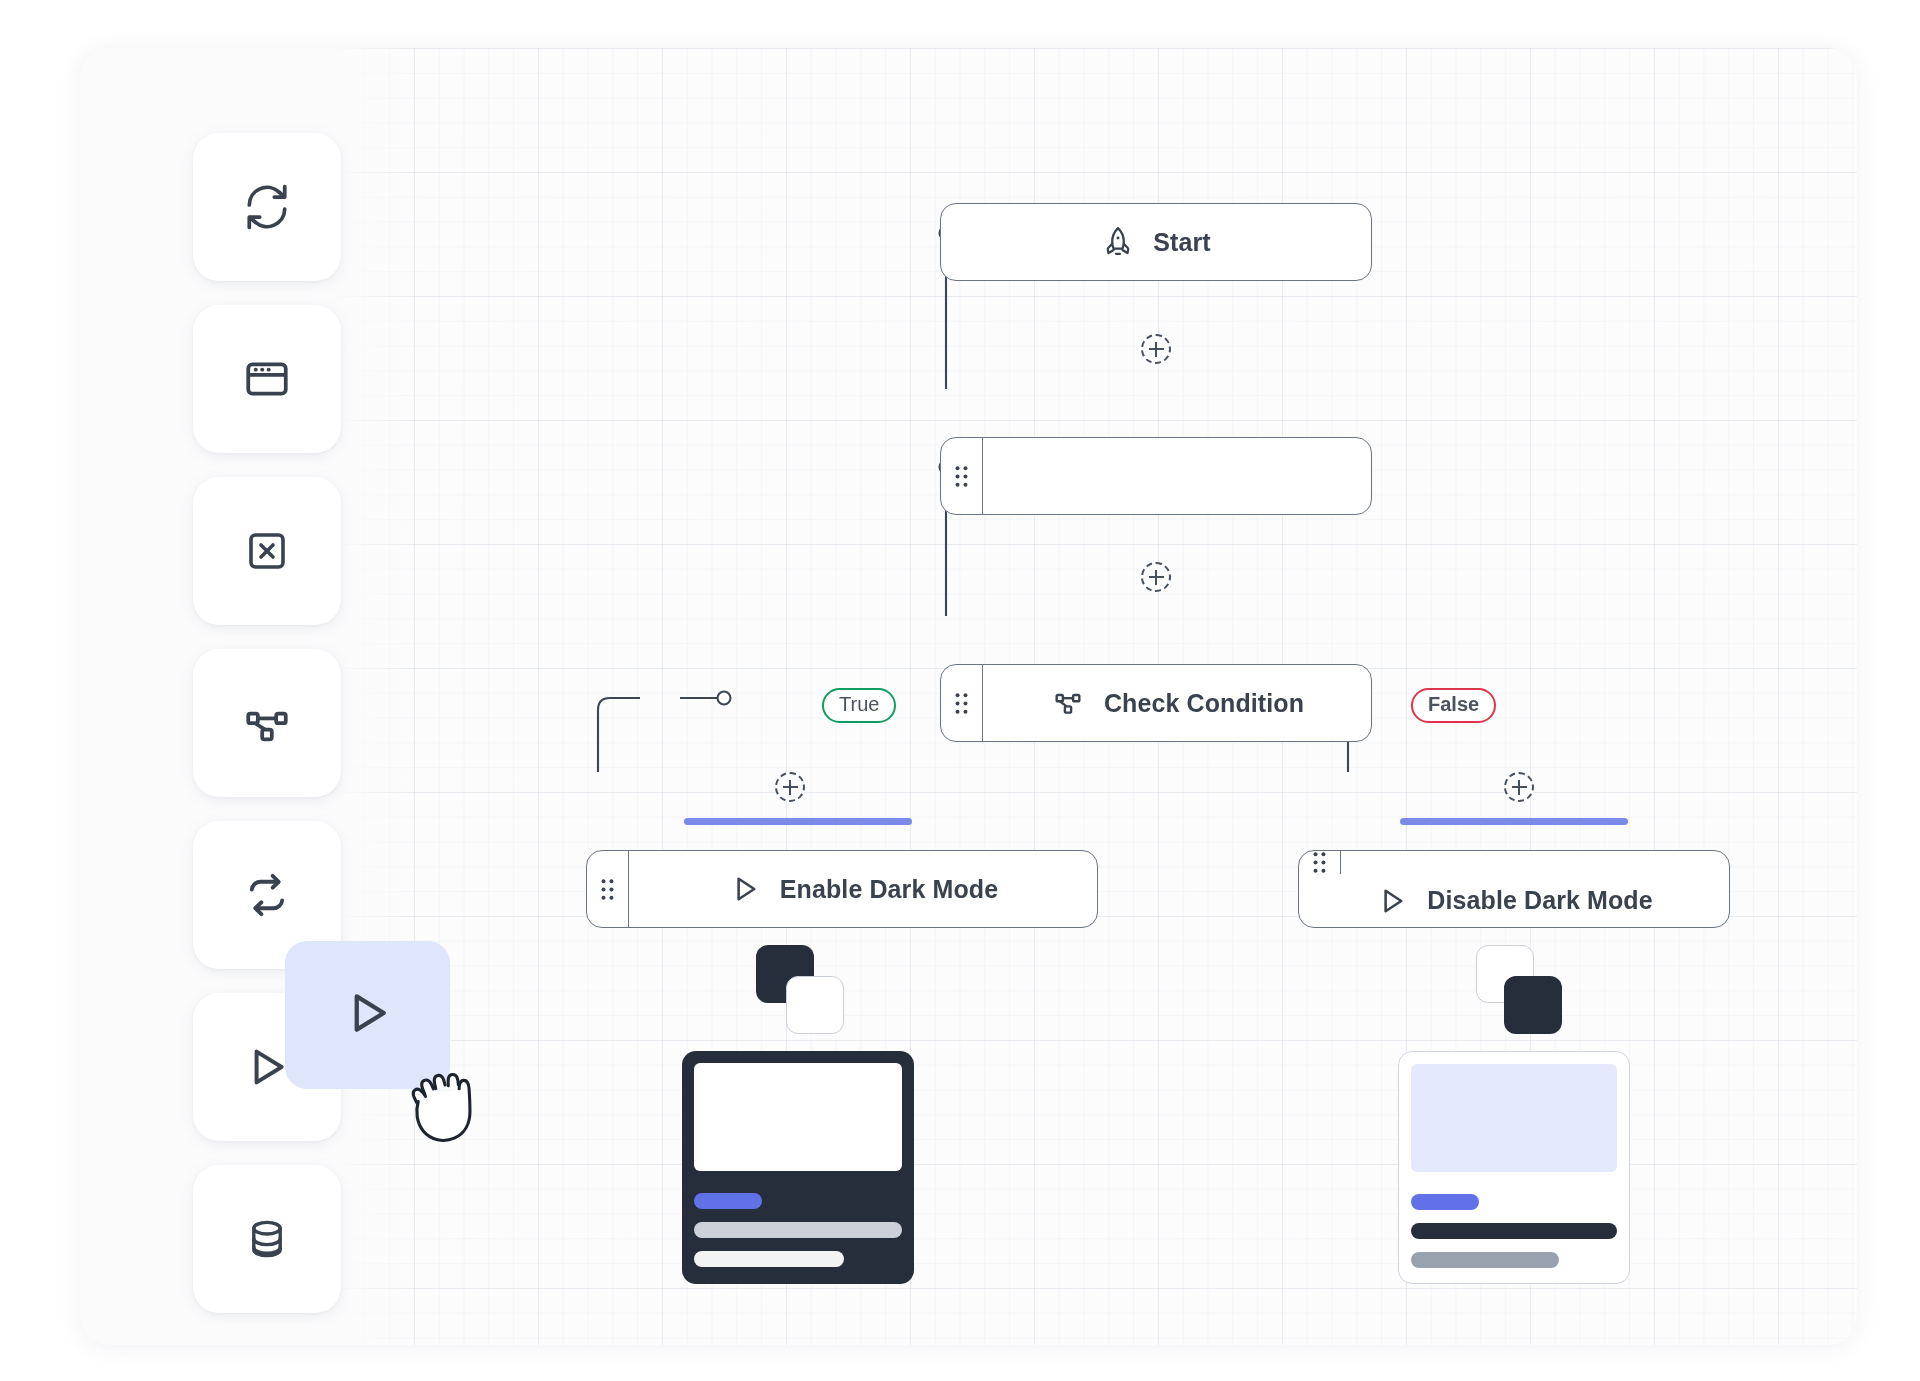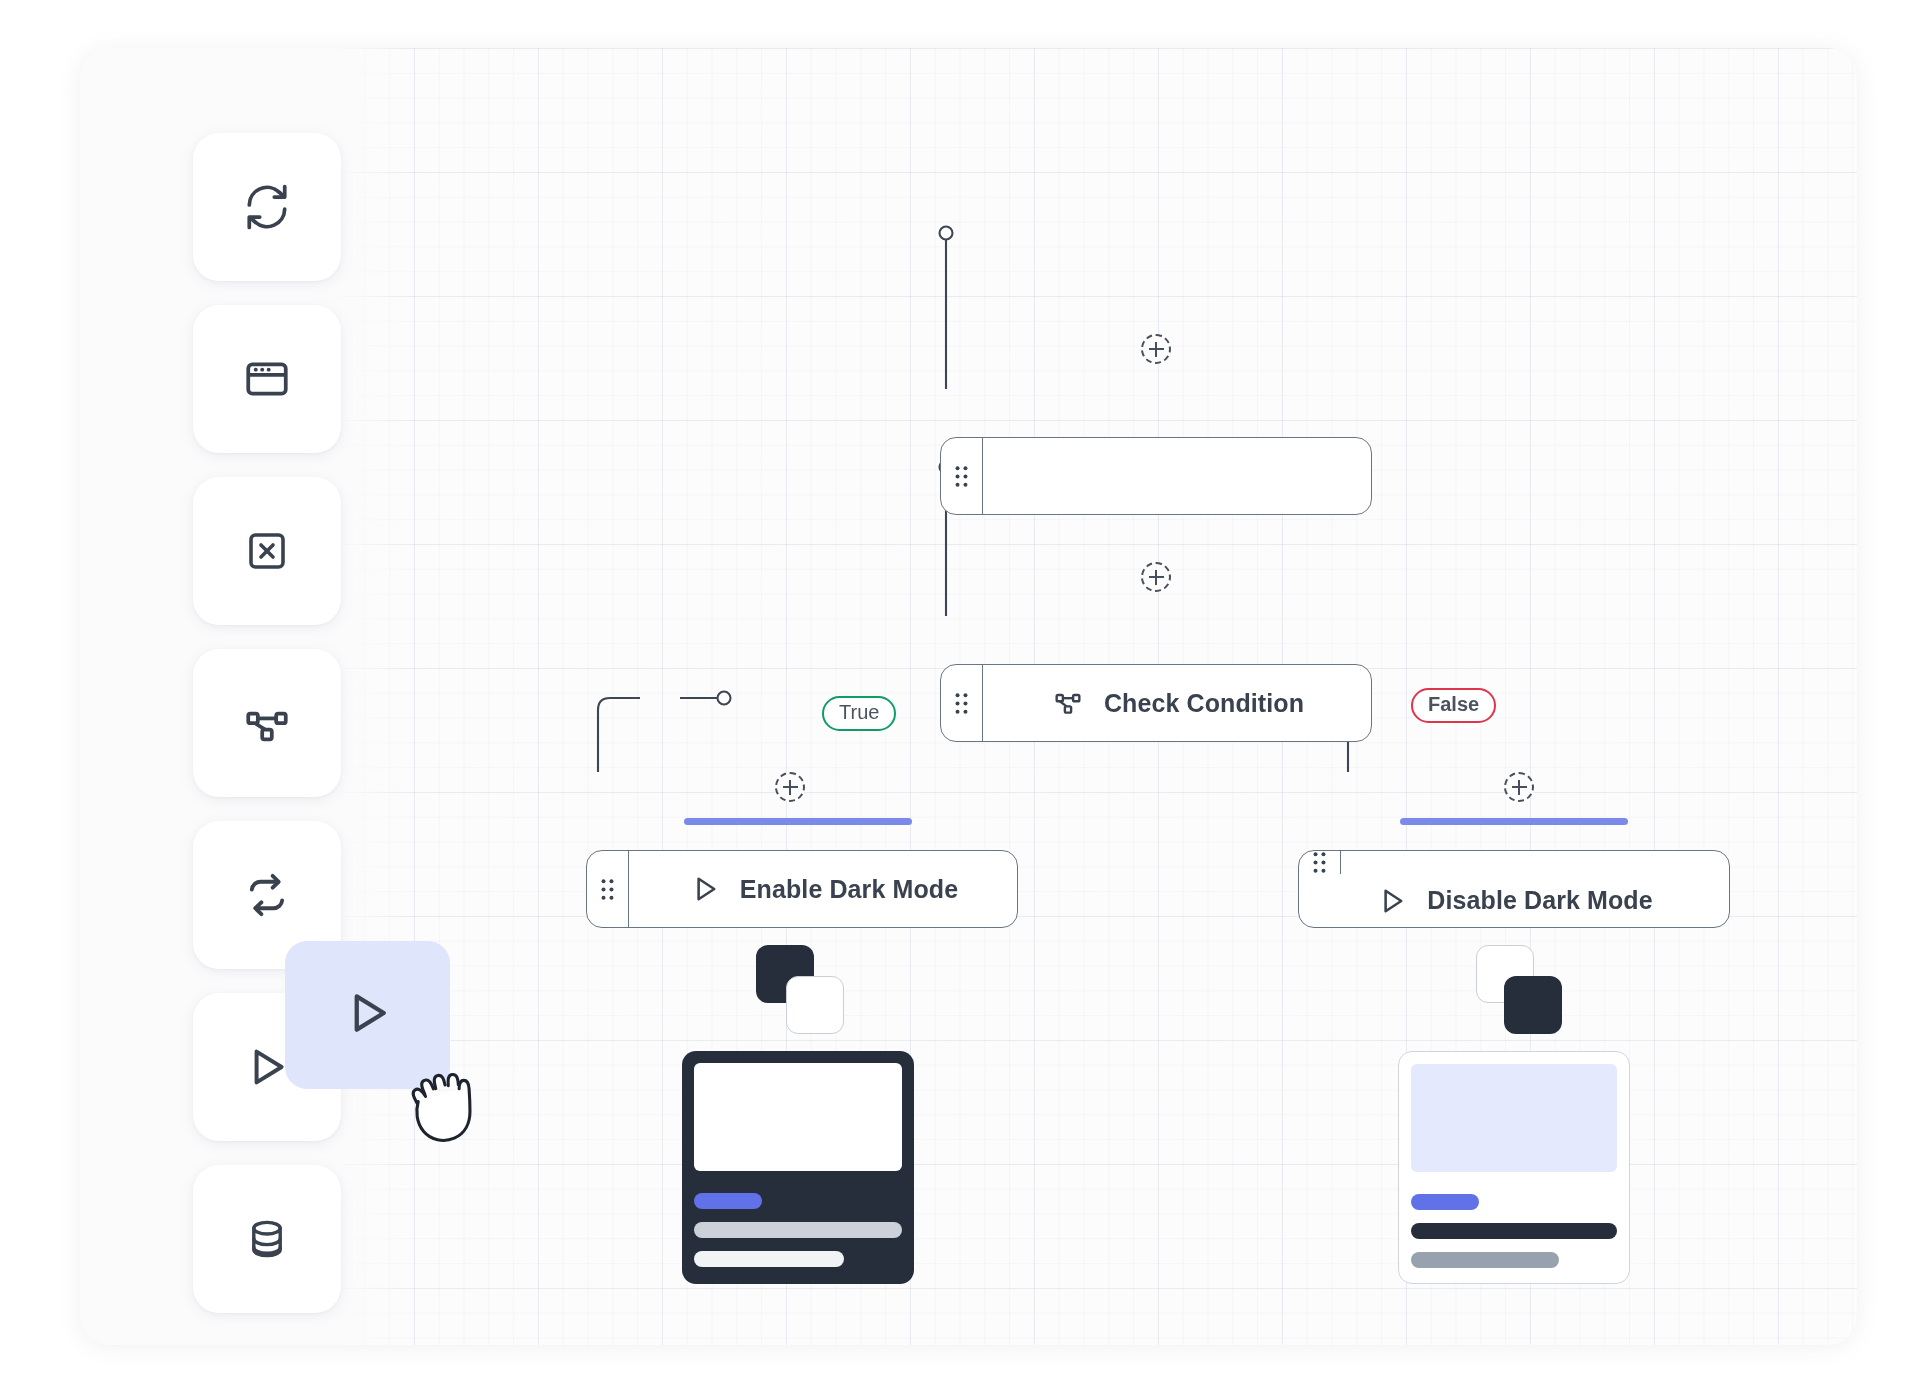--- a/index.html
+++ b/index.html
@@ -105,35 +105,35 @@
     color: #39424e;
     letter-spacing: .1px;
     white-space: nowrap;
   }
   .node-icon { display: flex; align-items: center; }
 
   
   #node-start      { left: 860px; top: 155px;  width: 432px; height: 78px; }
   #node-exec       { left: 860px; top: 389px;  width: 432px; height: 78px; }
   #node-cond       { left: 860px; top: 616px;  width: 432px; height: 78px; }
-  #node-enable     { left: 506px; top: 802px;  width: 432px; height: 78px; }
+  #node-enable     { left: 506px; top: 802px;  width: 512px; height: 78px; }
   #node-disable    { left: 1218px; top: 802px; width: 432px; height: 78px; flex-direction: column; }
 
   
   .edge-chip {
     position: absolute;
     padding: 3px 15px 5px;
     border-radius: 999px;
     background: #ffffff;
     font-size: 20px;
     color: #4a535f;
     z-index: 5;
     white-space: nowrap;
   }
-  .chip-true  { border: 2.2px solid #0f9d63; left: 742px; top: 640px; margin-top: 8px; }
+  .chip-true  { border: 2.2px solid #0f9d63; left: 742px; top: 640px; }
   .chip-false { border: 2.2px solid #e0344b; left: 1331px; top: 640px; font-weight: bold; }
 
   
   .add-btn {
     position: absolute;
     width: 30px; height: 30px;
     border-radius: 50%;
     border: 2px dashed #46505c;
     background: #fcfcfd;
     display: flex; align-items: center; justify-content: center;
@@ -330,20 +330,34 @@
     <div class="add-btn" id="add-2"></div>
     <div class="add-btn" id="add-3"></div>
     <div class="add-btn" id="add-4"></div>
 
     <div class="edge-chip chip-true">True</div>
     <div class="edge-chip chip-false">False</div>
 
     <div class="drop-bar" id="drop-left"></div>
     <div class="drop-bar" id="drop-right"></div>
 
+    <div class="node" id="node-start">
+      <div class="node-body">
+        <span class="node-icon">
+          <svg width="34" height="34" viewBox="0 0 24 24" fill="none" stroke="#39424e" stroke-width="1.6" stroke-linecap="round" stroke-linejoin="round">
+            <path d="M12 2.2c2.7 2.6 4.1 6 4.1 9.6 0 2-.4 3.7-1 4.9H8.9c-.6-1.2-1-2.9-1-4.9 0-3.6 1.4-7 4.1-9.6z"></path>
+            <circle cx="12" cy="9.2" r="1.05" fill="#39424e" stroke="none"></circle>
+            <path d="M7.9 13.2 5.2 16.1c-.4.4-.5.8-.4 1.3l.5 2.4 3.6-2.2"></path>
+            <path d="M16.1 13.2l2.7 2.9c.4.4.5.8.4 1.3l-.5 2.4-3.6-2.2"></path>
+            <line x1="10.6" y1="20.3" x2="13.4" y2="20.3"></line>
+          </svg>
+        </span>
+        <span class="node-label">Start</span>
+      </div>
+    </div>
 
     <div class="node" id="node-exec">
       <div class="node-grip">
         <svg width="15" height="23" viewBox="0 0 14 22" fill="#39424e">
           <circle cx="3.2" cy="3.2" r="1.9"></circle>
             <circle cx="10.8" cy="3.2" r="1.9"></circle>
           <circle cx="3.2" cy="11" r="1.9"></circle>
             <circle cx="10.8" cy="11" r="1.9"></circle>
           <circle cx="3.2" cy="18.8" r="1.9"></circle>
             <circle cx="10.8" cy="18.8" r="1.9"></circle>

